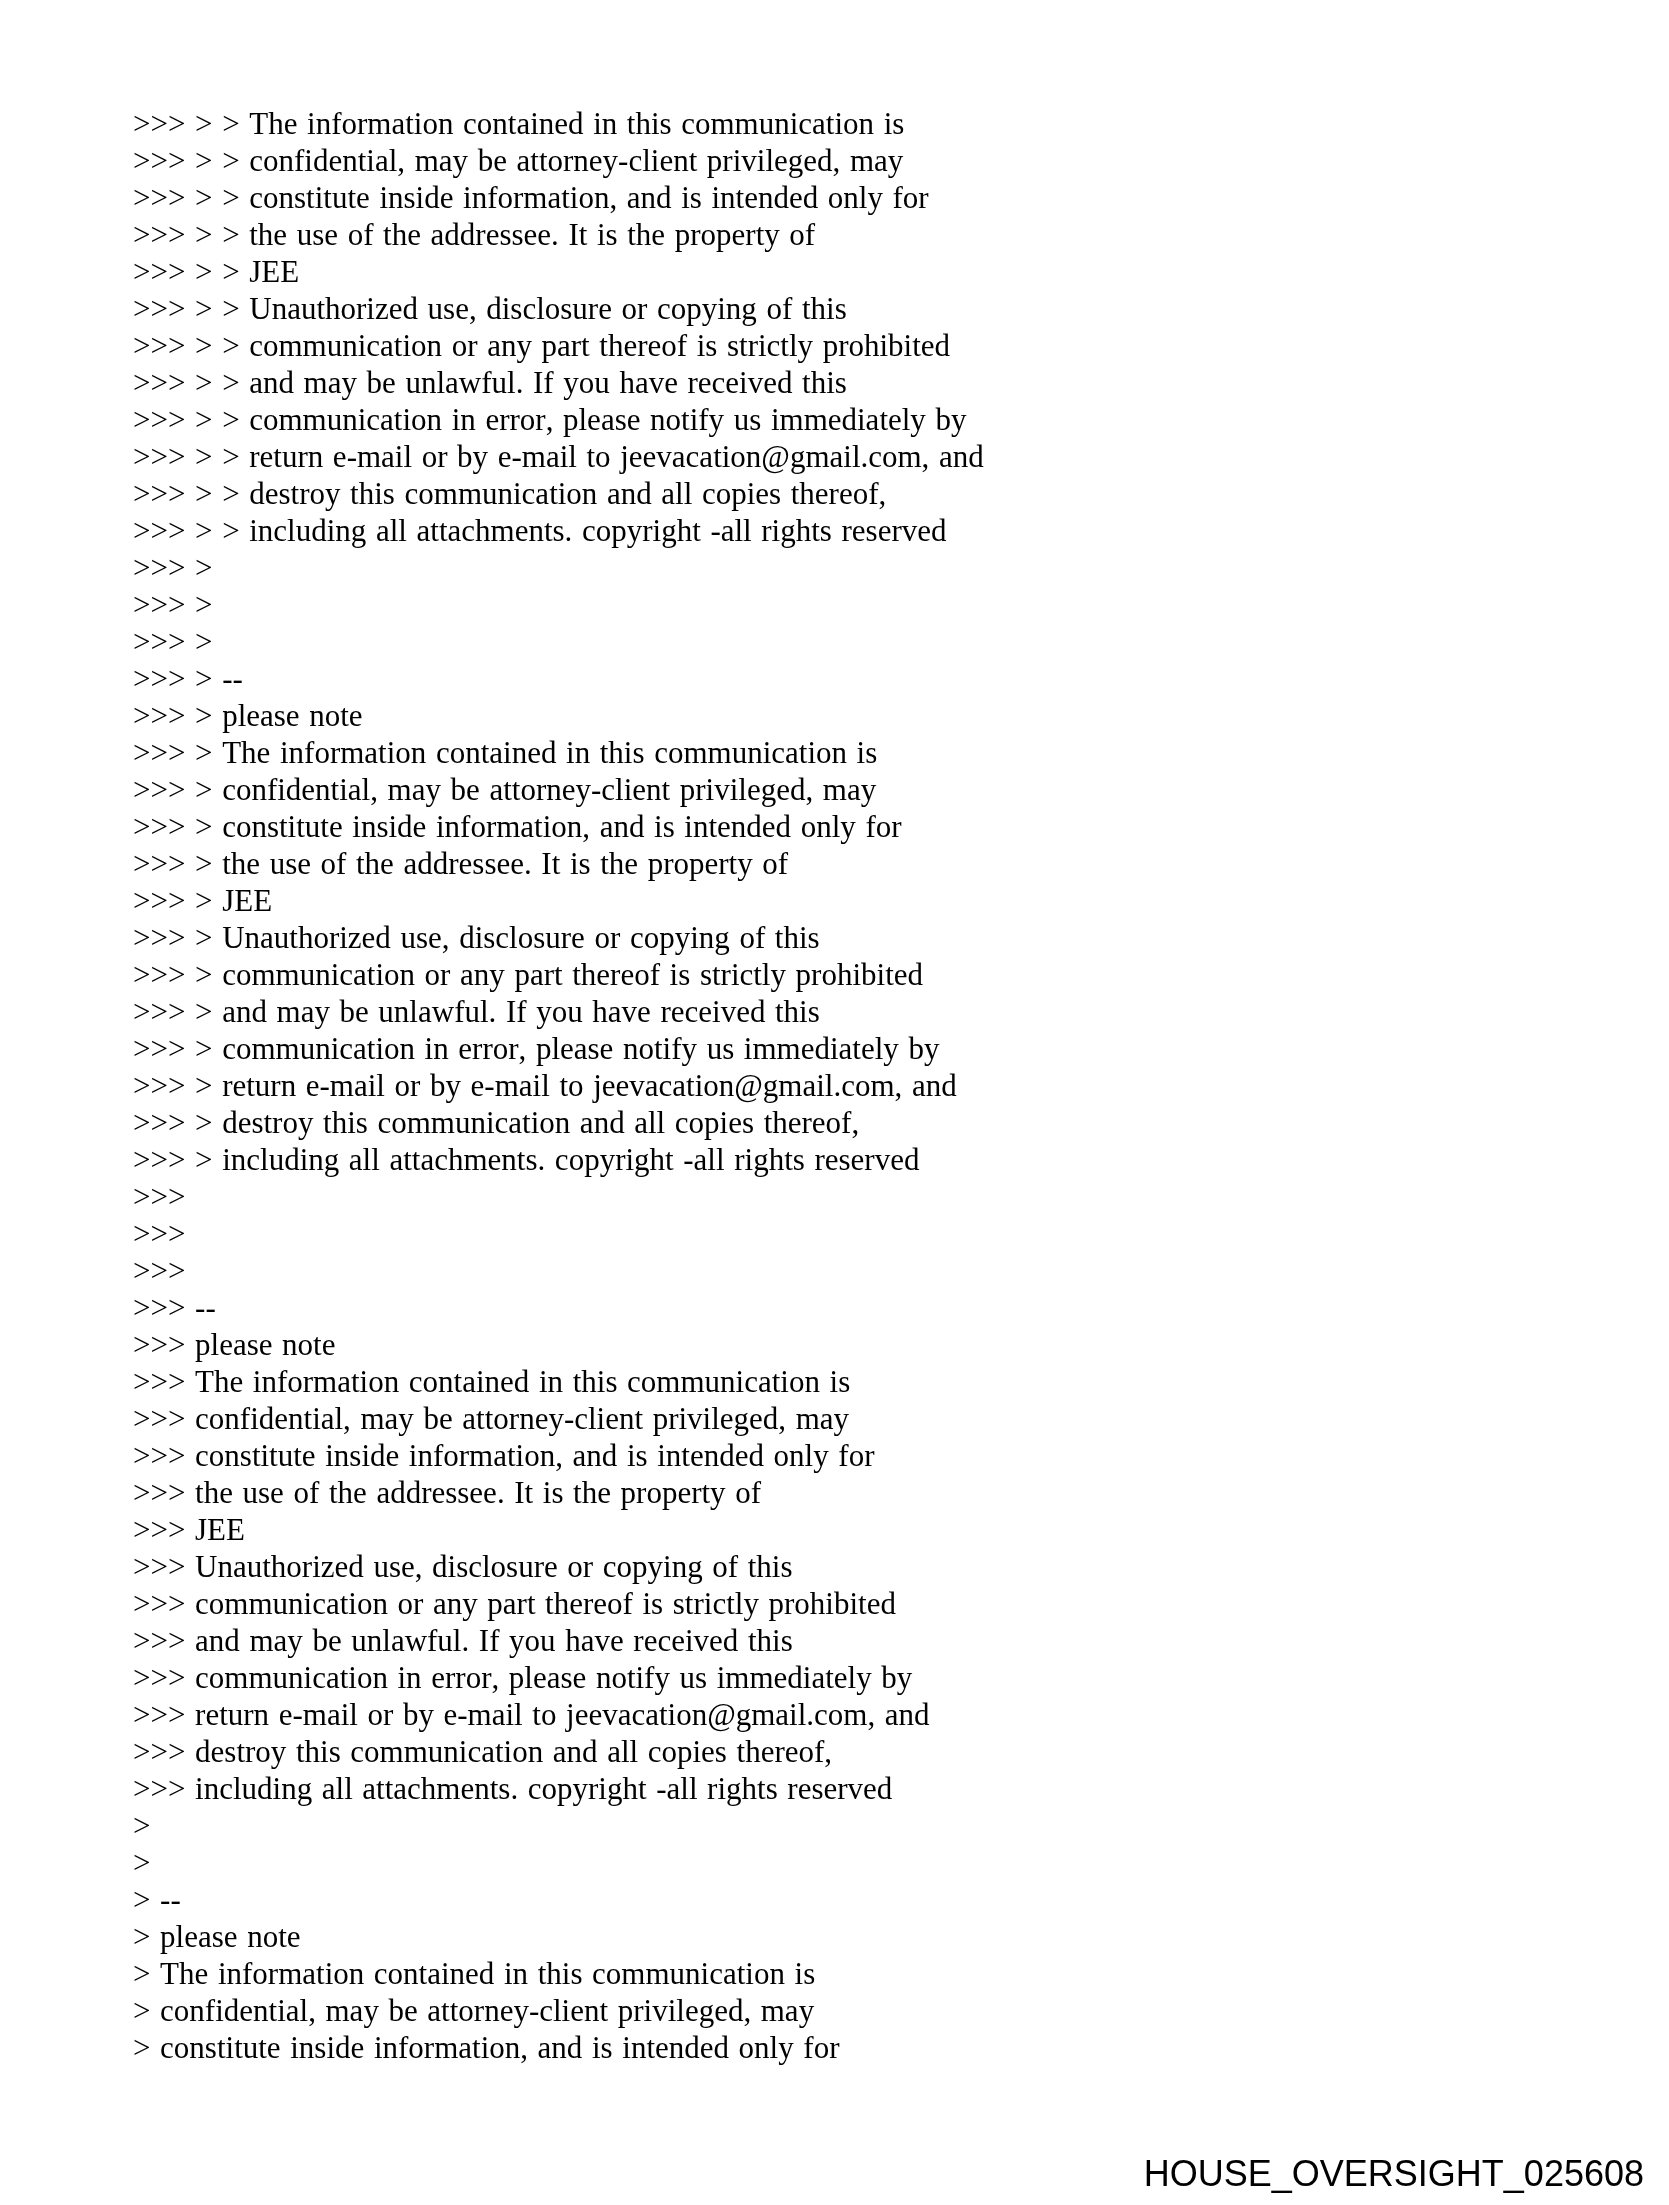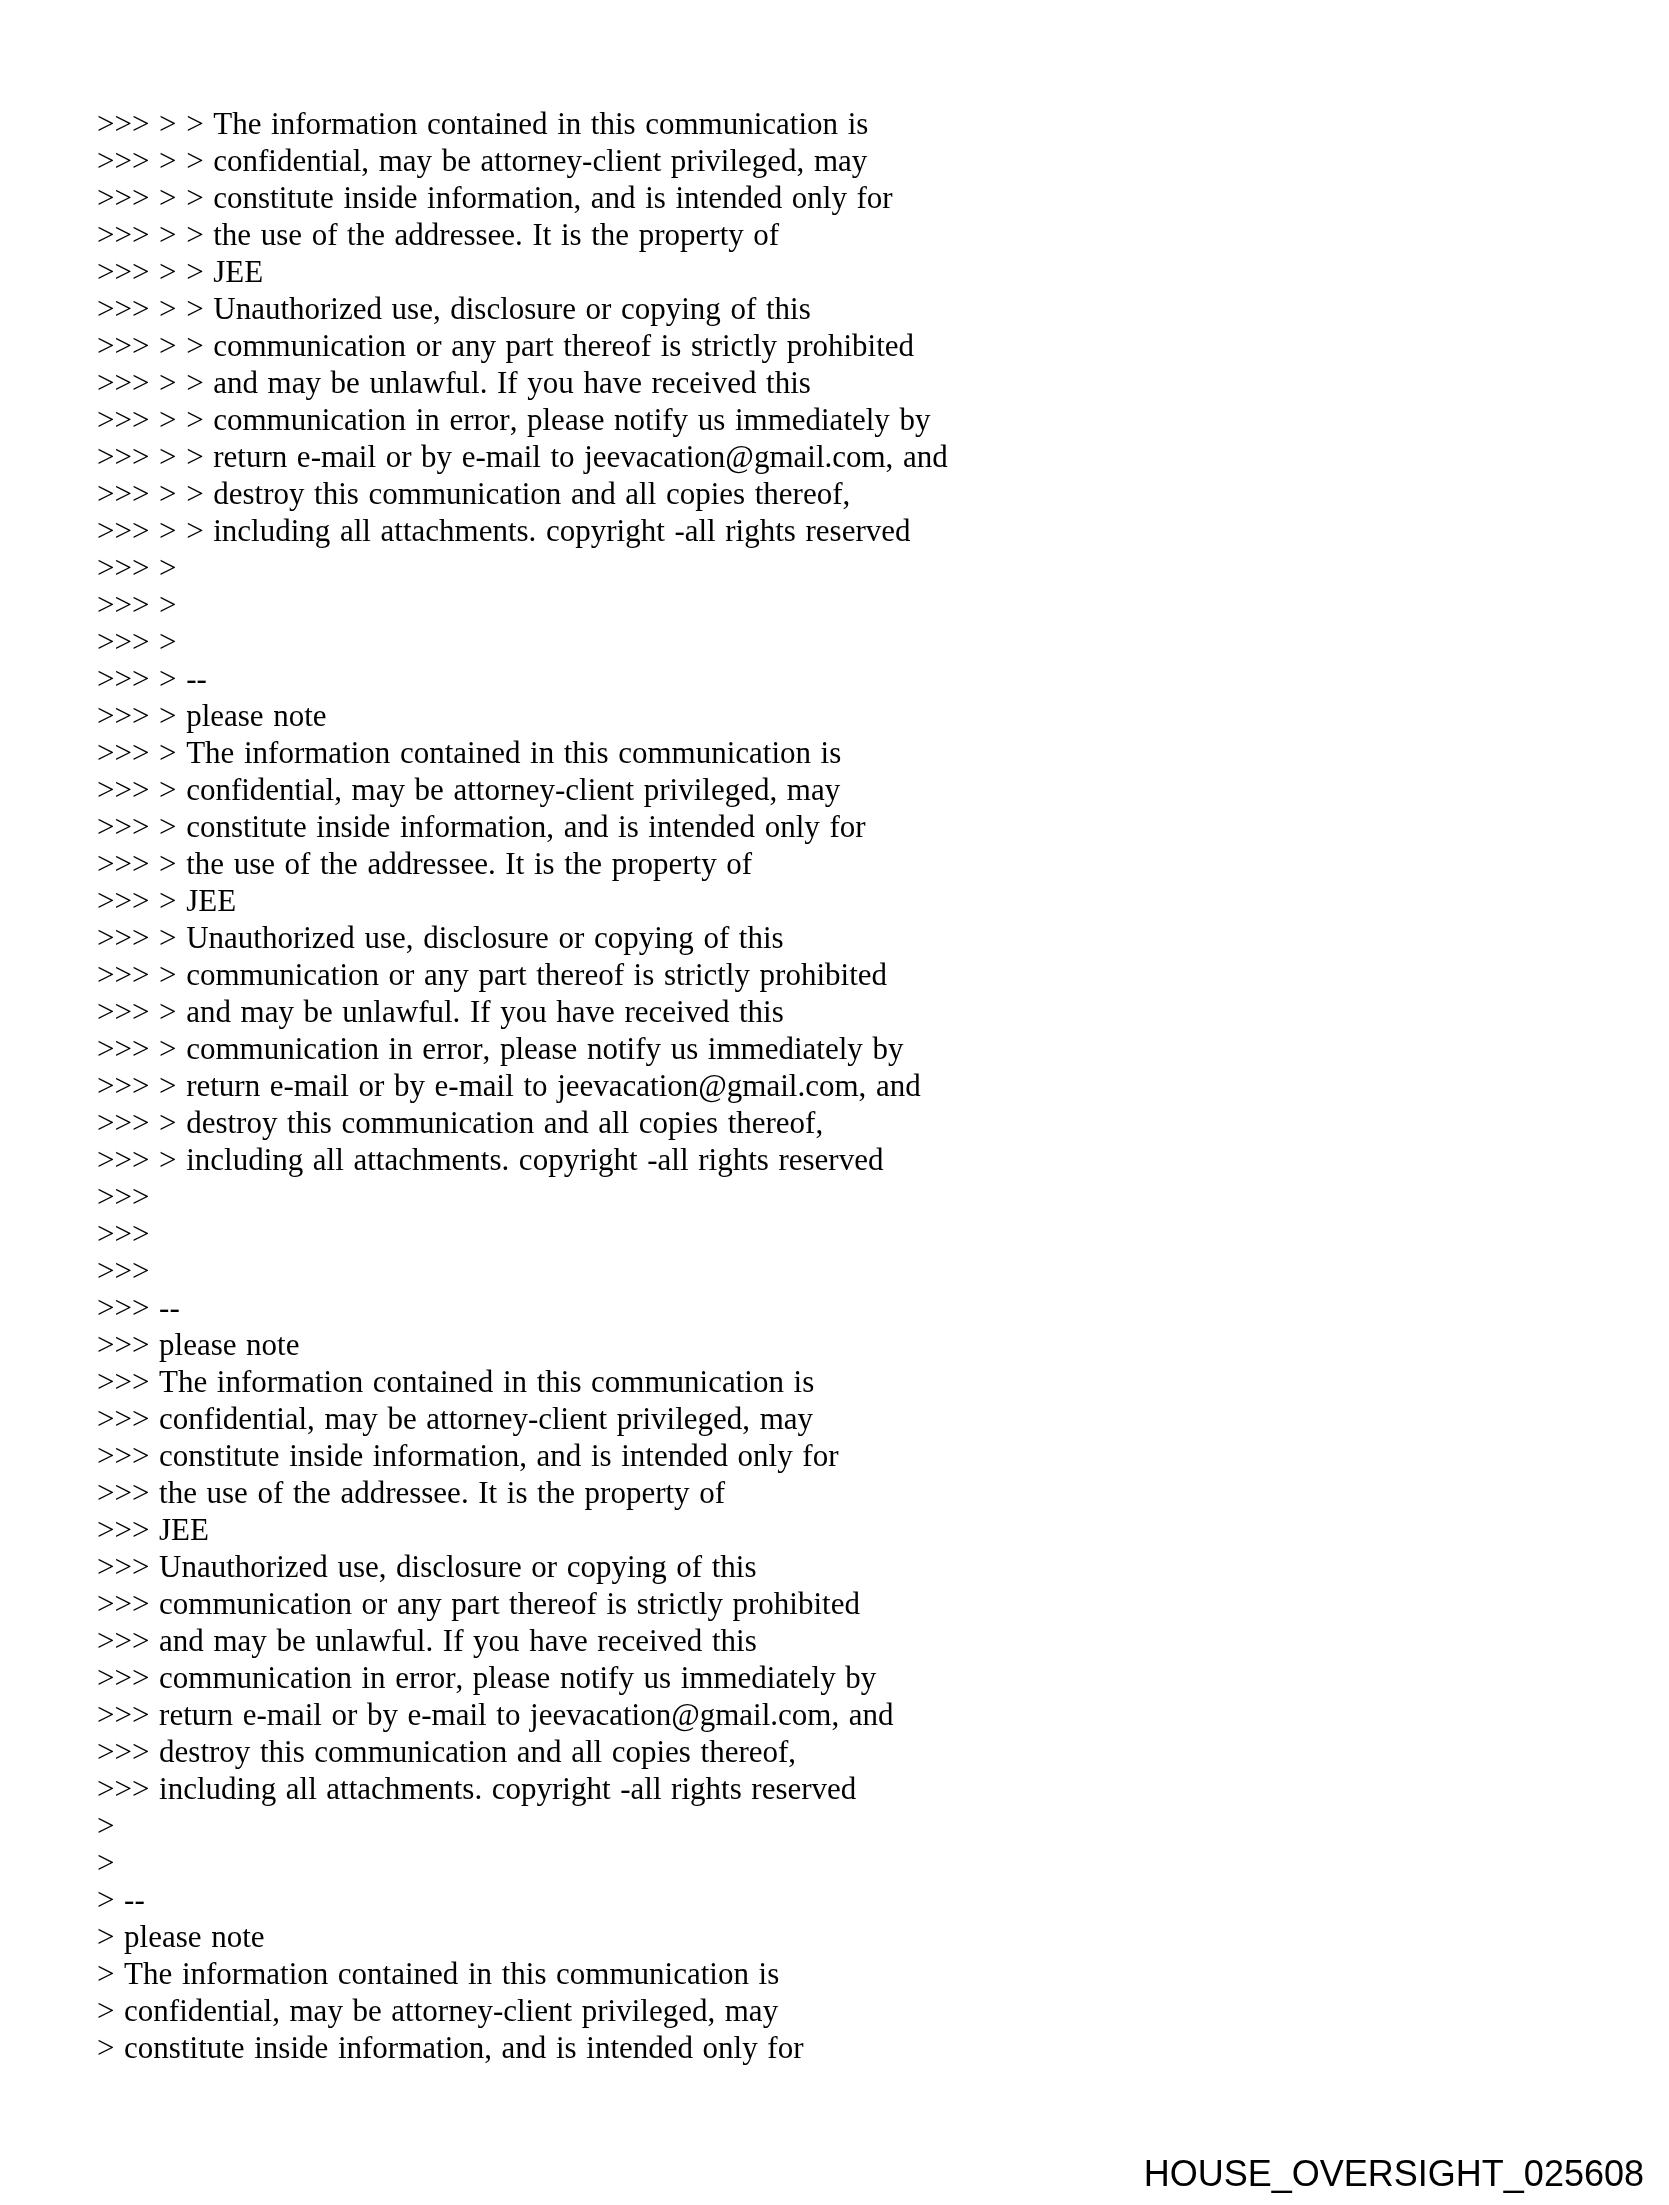--- a/index.html
+++ b/index.html
@@ -20,21 +20,21 @@
     left: 97px;
     top: 105px;
     color: #000000;
     font-family: "Liberation Serif", "DejaVu Serif", serif;
     font-size: 31px;
     line-height: 37px;
     white-space: pre;
     word-spacing: 0.06em;
     font-kerning: none;
   }
-  .line { min-height: 37px; }
+  .line { min-height: 37px; margin-left: 36px; }
   .bates {
     position: absolute;
     right: 25px;
     bottom: 10.5px;
     color: #000000;
     font-family: "Liberation Sans", "DejaVu Sans", sans-serif;
     font-size: 36px;
     letter-spacing: 0px;
     margin-left: 36px;
   }

